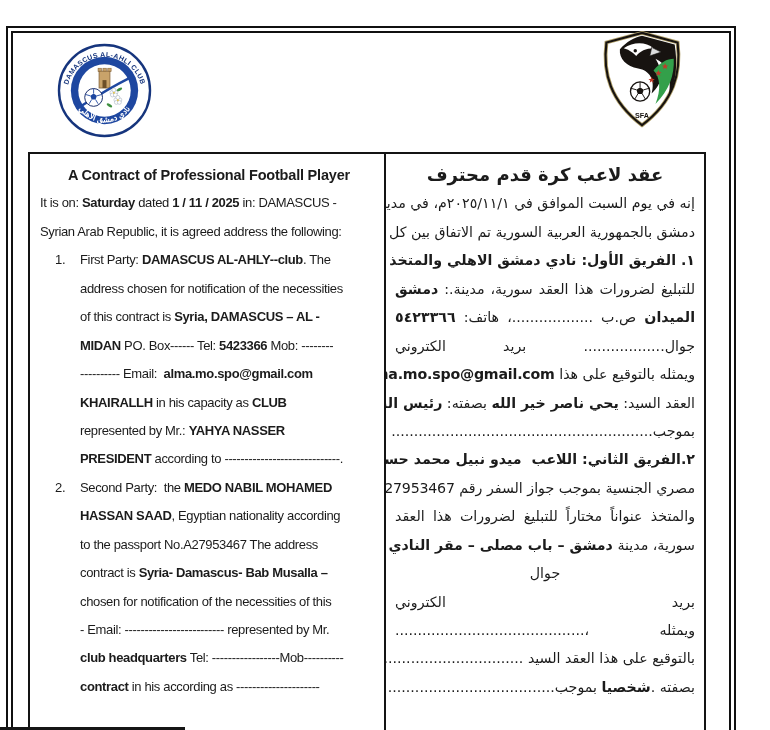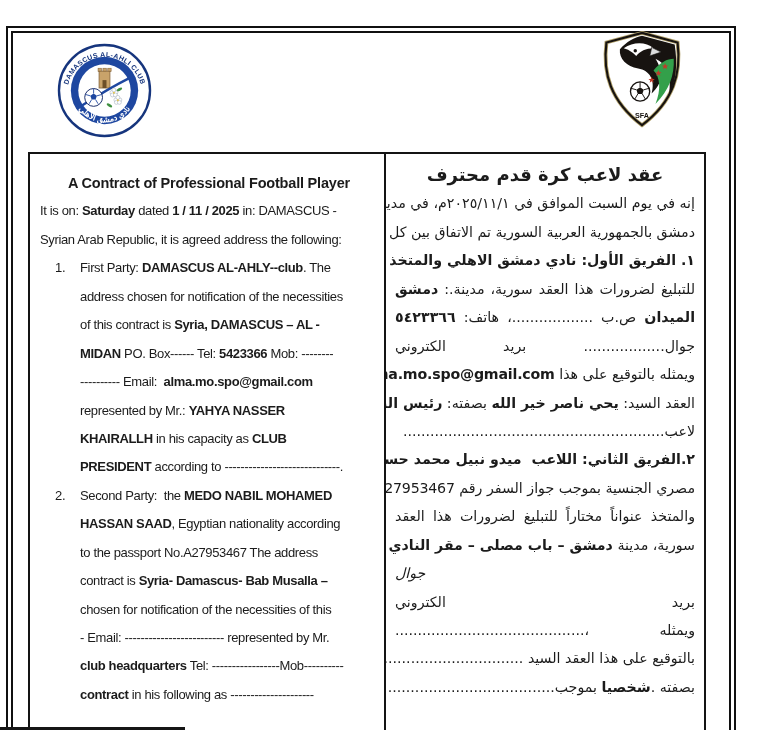--- a/index.html
+++ b/index.html
@@ -27,28 +27,28 @@
     padding:7px 6px 0 10px;
   }
   .cell-ar{
     flex:1;direction:rtl;padding:7px 9px 0 9px;
     font-family:"DejaVu Sans",sans-serif;
   }
   .line{height:28.45px;line-height:28.45px;white-space:nowrap;}
   .cell-en .line{font-size:13px;letter-spacing:-0.35px;}
   .cell-ar .line{font-size:14.2px;letter-spacing:-0.2px;}
   .t{text-align:center;font-weight:bold;}
-  .cell-en .t{font-size:14.5px;letter-spacing:-0.2px;margin-top:8px;}
+  .cell-en .t{font-size:14.5px;letter-spacing:-0.2px;}
   .cell-ar .t{font-size:18px;}
   .b{font-weight:bold;}
   .i1,.ic{padding-left:40px;}
   .i1{position:relative;}
   .marker{position:absolute;left:15px;top:0;}
   .j{text-align:justify;text-align-last:justify;}
-  .r{text-align:left;font-style:italic;}
+  .r{text-align:center;}
   .scan-artifact{
     position:absolute;left:0;top:727px;width:185px;height:3px;background:#151515;
   }
 </style>
 </head>
 <body>
 
 <div class="frame-outer">
   <div class="frame-inner"></div>
 </div>
@@ -126,45 +126,45 @@
   <div class="cell cell-en">
     <div class="line t">A Contract of Professional Football Player</div>
     <div class="lines">
         <div class="line p"><span>It is on: </span><span class="b">Saturday</span><span> dated </span><span class="b">1 / 11 / 2025</span><span> in: DAMASCUS -</span></div>
         <div class="line p"><span>Syrian Arab Republic, it is agreed address the following:</span></div>
         <div class="line i1"><span class="marker">1.</span><span>First Party: </span><span class="b">DAMASCUS AL-AHLY--club</span><span>. The</span></div>
         <div class="line ic"><span>address chosen for notification of the necessities</span></div>
         <div class="line ic"><span>of this contract is </span><span class="b">Syria, DAMASCUS – AL -</span></div>
         <div class="line ic"><span class="b">MIDAN</span><span> PO. Box------ Tel: </span><span class="b">5423366</span><span> Mob: --------</span></div>
         <div class="line ic"><span>---------- Email:&nbsp; </span><span class="b">alma.mo.spo@gmail.com</span></div>
+        <div class="line ic"><span class="b">KHAIRALLH</span><span> in his capacity as </span><span class="b">CLUB</span></div>
         <div class="line ic"><span>represented by Mr.: </span><span class="b">YAHYA NASSER</span></div>
-        <div class="line ic"><span class="b">KHAIRALLH</span><span> in his capacity as </span><span class="b">CLUB</span></div>
         <div class="line ic"><span class="b">PRESIDENT</span><span> according to -----------------------------.</span></div>
         <div class="line i1"><span class="marker">2.</span><span>Second Party:&nbsp; the </span><span class="b">MEDO NABIL MOHAMED</span></div>
         <div class="line ic"><span class="b">HASSAN SAAD</span><span>, Egyptian nationality according</span></div>
         <div class="line ic"><span>to the passport No.A27953467 The address</span></div>
         <div class="line ic"><span>contract is </span><span class="b">Syria- Damascus- Bab Musalla –</span></div>
         <div class="line ic"><span>chosen for notification of the necessities of this</span></div>
         <div class="line ic"><span>- Email: ------------------------- represented by Mr.</span></div>
         <div class="line ic"><span class="b">club headquarters</span><span> Tel: -----------------Mob----------</span></div>
-        <div class="line ic"><span class="b">contract</span><span> in his following as ---------------------</span></div>
+        <div class="line ic"><span class="b">contract</span><span> in his according as ---------------------</span></div>
       </div>
   </div>
   <div class="cell cell-ar">
     <div class="line t">عقد لاعب كرة قدم محترف</div>
     <div class="lines">
         <div class="line j"><span>إنه في يوم السبت الموافق في ٢٠٢٥/١١/١م، في مدينة</span></div>
         <div class="line j"><span>دمشق بالجمهورية العربية السورية تم الاتفاق بين كل من:</span></div>
         <div class="line j"><span class="b">١. الفريق الأول: نادي دمشق الاهلي والمتخذ عنواناً مختاراً</span></div>
         <div class="line j"><span>للتبليغ لضرورات هذا العقد سورية، مدينة.: </span><span class="b">دمشق</span></div>
         <div class="line j"><span class="b">الميدان</span><span> ص.ب ..................، هاتف: </span><span class="b">٥٤٢٣٣٦٦</span></div>
         <div class="line j"><span>جوال.................. بريد الكتروني</span></div>
         <div class="line j"><span>ويمثله بالتوقيع على هذا </span><span class="b">alma.mo.spo@gmail.com</span></div>
         <div class="line j"><span>العقد السيد: </span><span class="b">يحي ناصر خير الله</span><span> بصفته: </span><span class="b">رئيس النادي</span></div>
-        <div class="line j"><span>لاعب..........................................................</span></div>
+        <div class="line j"><span>بموجب..........................................................</span></div>
         <div class="line j"><span class="b">٢.الفريق الثاني: اللاعب&nbsp; ميدو نبيل محمد حسن سعد</span></div>
         <div class="line j"><span>مصري الجنسية بموجب جواز السفر رقم A27953467</span></div>
         <div class="line j"><span>والمتخذ عنواناً مختاراً للتبليغ لضرورات هذا العقد</span></div>
         <div class="line j"><span>سورية، مدينة </span><span class="b">دمشق – باب مصلى – مقر النادي</span><span> هاتف</span></div>
         <div class="line r"><span>جوال</span></div>
         <div class="line j"><span>بريد الكتروني</span></div>
         <div class="line j"><span>ويمثله </span><span>،..........................................</span></div>
         <div class="line j"><span>بالتوقيع على هذا العقد السيد .....................................</span></div>
         <div class="line j"><span>بصفته .</span><span class="b">شخصيا</span><span> بموجب.....................................</span></div>
       </div>

